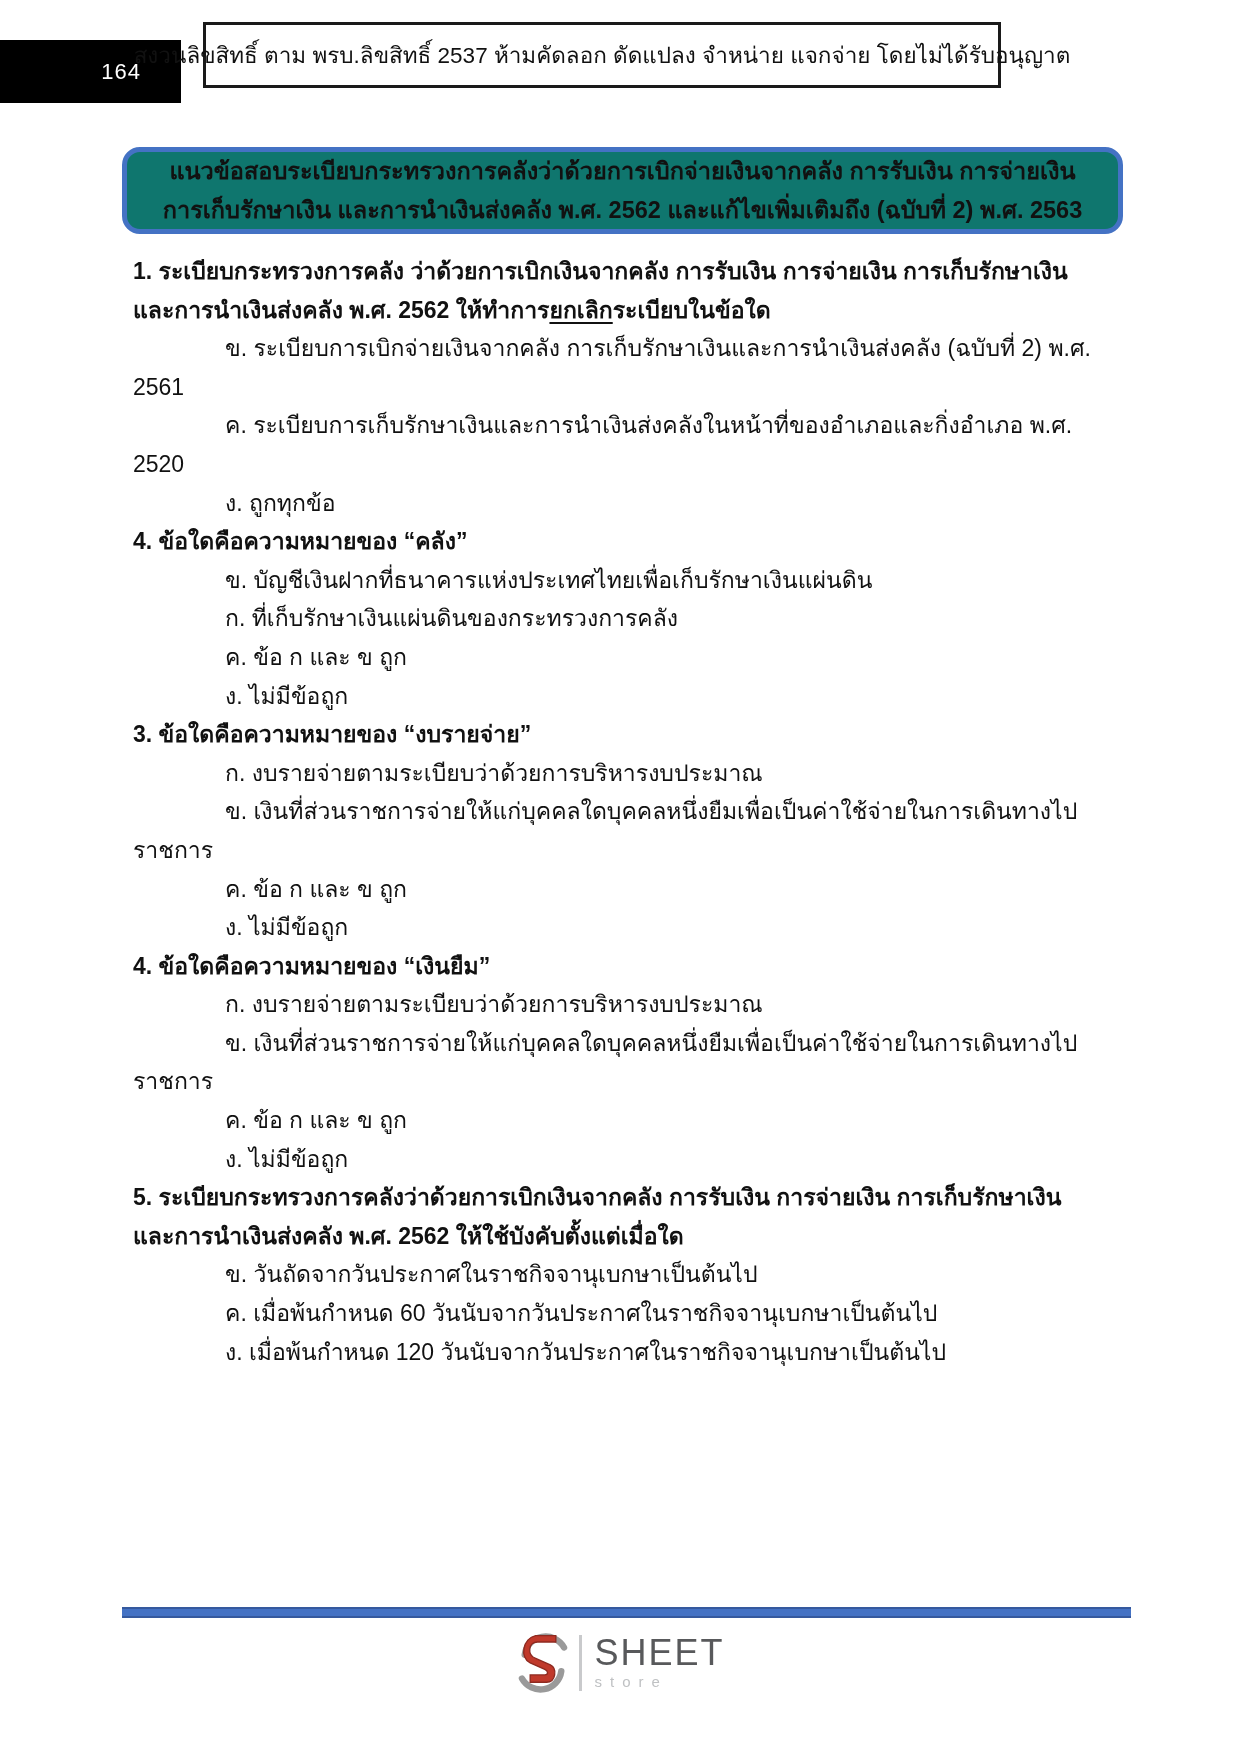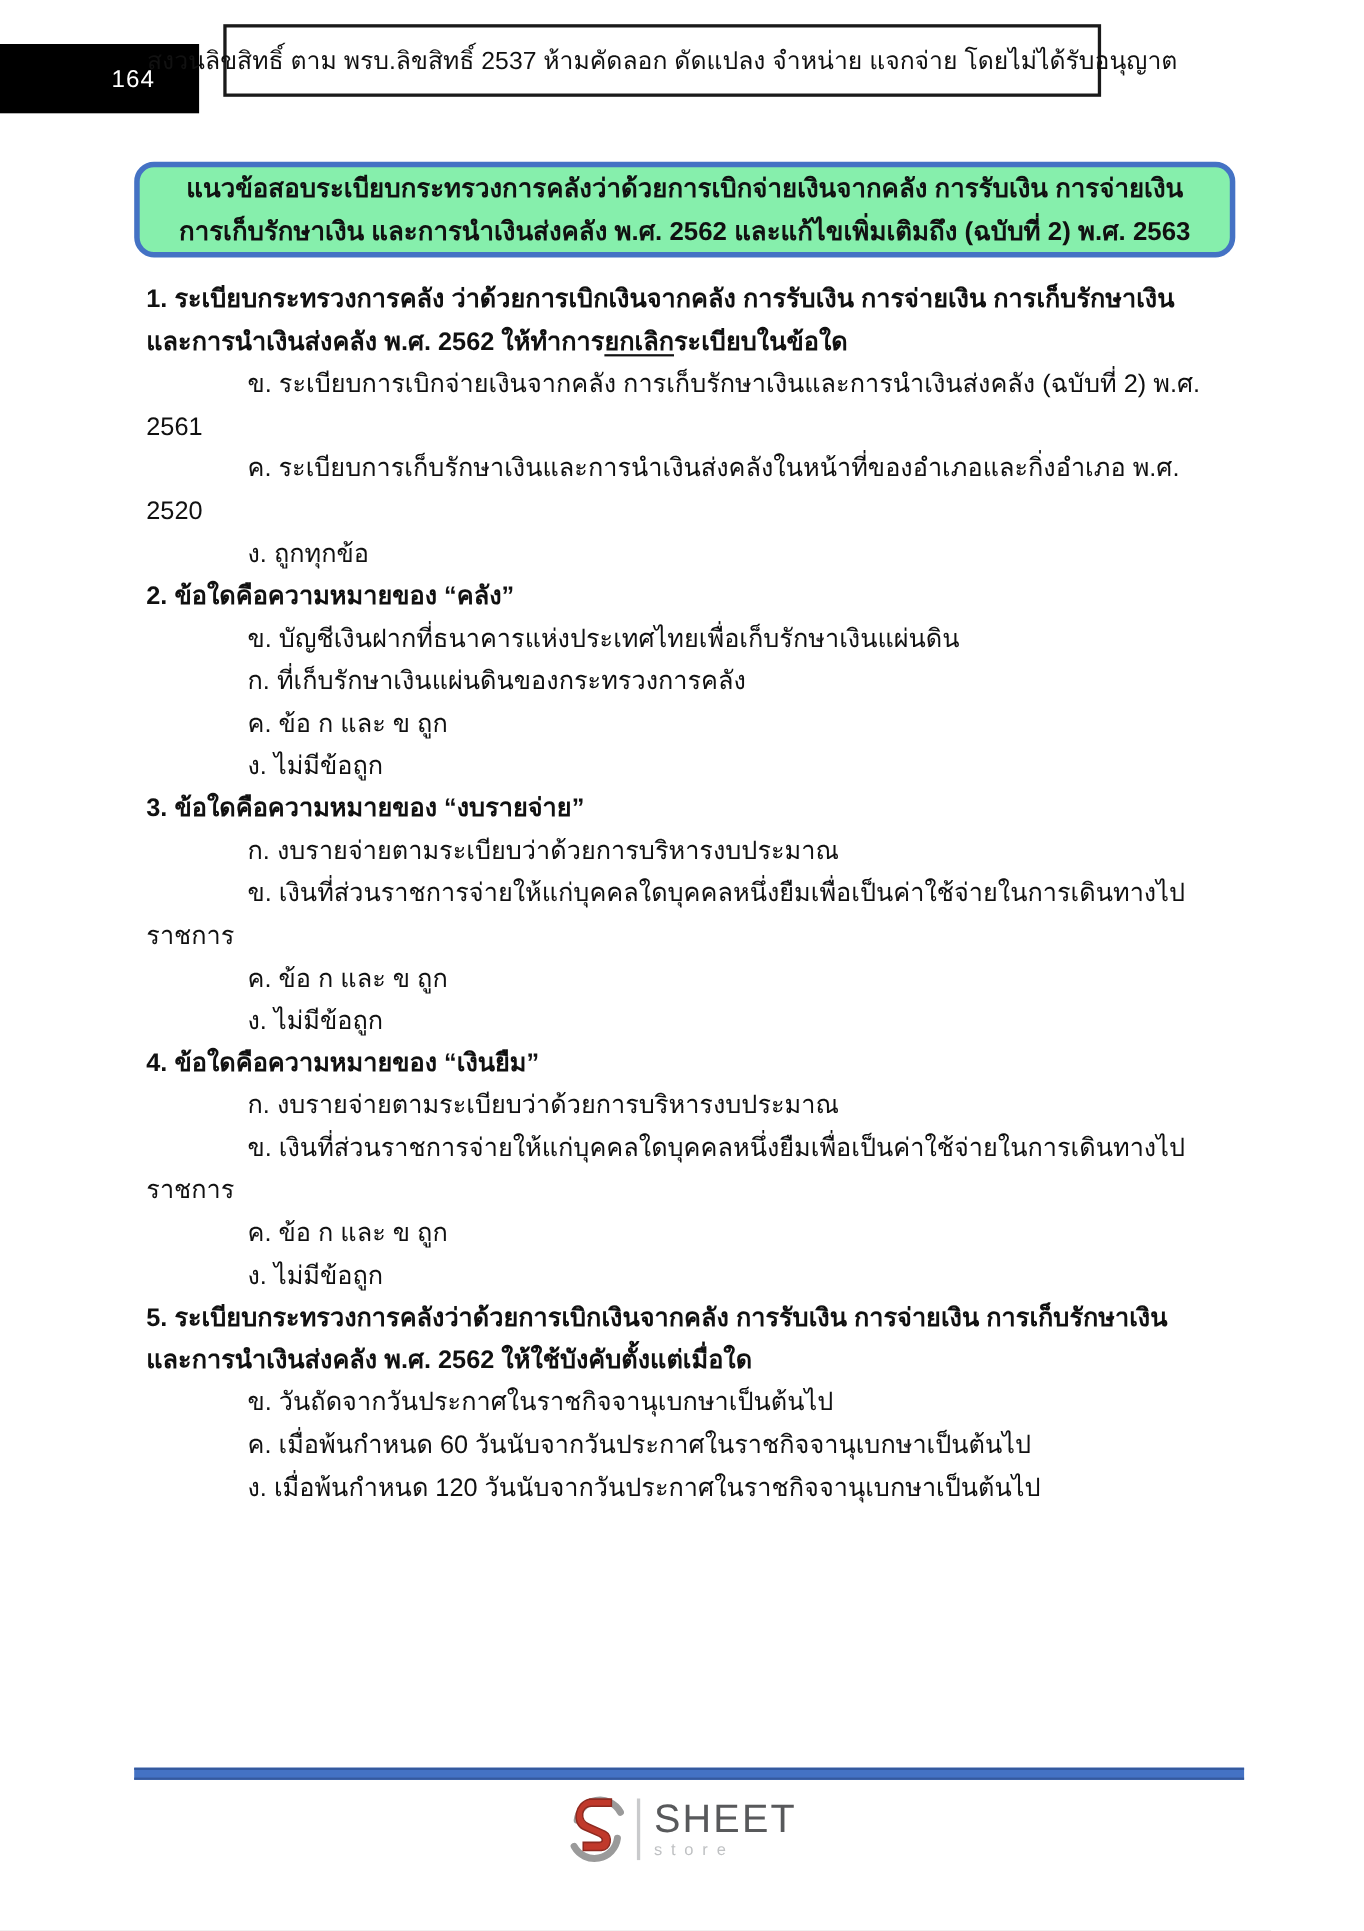--- a/index.html
+++ b/index.html
@@ -48,21 +48,21 @@
     width: 1001px; height: 87px;
     border: 5px solid #4472C4;
     border-radius: 18px;
     display: flex;
     flex-direction: column;
     justify-content: center;
     text-align: center;
     font-weight: bold;
     font-size: 23.5px;
     line-height: 39px;
-    background: #86efac;
+    background: #0f766e;
   }
 
   
   .qbody {
     position: absolute;
     left: 133px; top: 252px;
     width: 984px;
     font-size: 23px;
     line-height: 38.6px;
   }
@@ -127,21 +127,21 @@
     <div>การเก็บรักษาเงิน และการนำเงินส่งคลัง พ.ศ. 2562 และแก้ไขเพิ่มเติมถึง (ฉบับที่ 2) พ.ศ. 2563</div>
   </div>
 
   <div class="qbody">
       <p class="question"><span>1. ระเบียบกระทรวงการคลัง ว่าด้วยการเบิกเงินจากคลัง การรับเงิน การจ่ายเงิน การเก็บรักษาเงิน
 และการนำเงินส่งคลัง พ.ศ. 2562 ให้ทำการ</span><span class="u">ยกเลิก</span><span>ระเบียบในข้อใด</span></p>
       <p class="choice">ข. ระเบียบการเบิกจ่ายเงินจากคลัง การเก็บรักษาเงินและการนำเงินส่งคลัง (ฉบับที่ 2) พ.ศ.
 2561</p>
       <p class="choice">ค. ระเบียบการเก็บรักษาเงินและการนำเงินส่งคลังในหน้าที่ของอำเภอและกิ่งอำเภอ พ.ศ. 2520</p>
       <p class="choice">ง. ถูกทุกข้อ</p>
-      <p class="question"><span>2. ข้อใดคือความหมายของ “คลัง”</span></p>
+      <p class="question"><span>4. ข้อใดคือความหมายของ “คลัง”</span></p>
       <p class="choice">ข. บัญชีเงินฝากที่ธนาคารแห่งประเทศไทยเพื่อเก็บรักษาเงินแผ่นดิน</p>
       <p class="choice">ก. ที่เก็บรักษาเงินแผ่นดินของกระทรวงการคลัง</p>
       <p class="choice">ค. ข้อ ก และ ข ถูก</p>
       <p class="choice">ง. ไม่มีข้อถูก</p>
       <p class="question"><span>3. ข้อใดคือความหมายของ “งบรายจ่าย”</span></p>
       <p class="choice">ก. งบรายจ่ายตามระเบียบว่าด้วยการบริหารงบประมาณ</p>
       <p class="choice">ข. เงินที่ส่วนราชการจ่ายให้แก่บุคคลใดบุคคลหนึ่งยืมเพื่อเป็นค่าใช้จ่ายในการเดินทางไปราชการ</p>
       <p class="choice">ค. ข้อ ก และ ข ถูก</p>
       <p class="choice">ง. ไม่มีข้อถูก</p>
       <p class="question"><span>4. ข้อใดคือความหมายของ “เงินยืม”</span></p>

